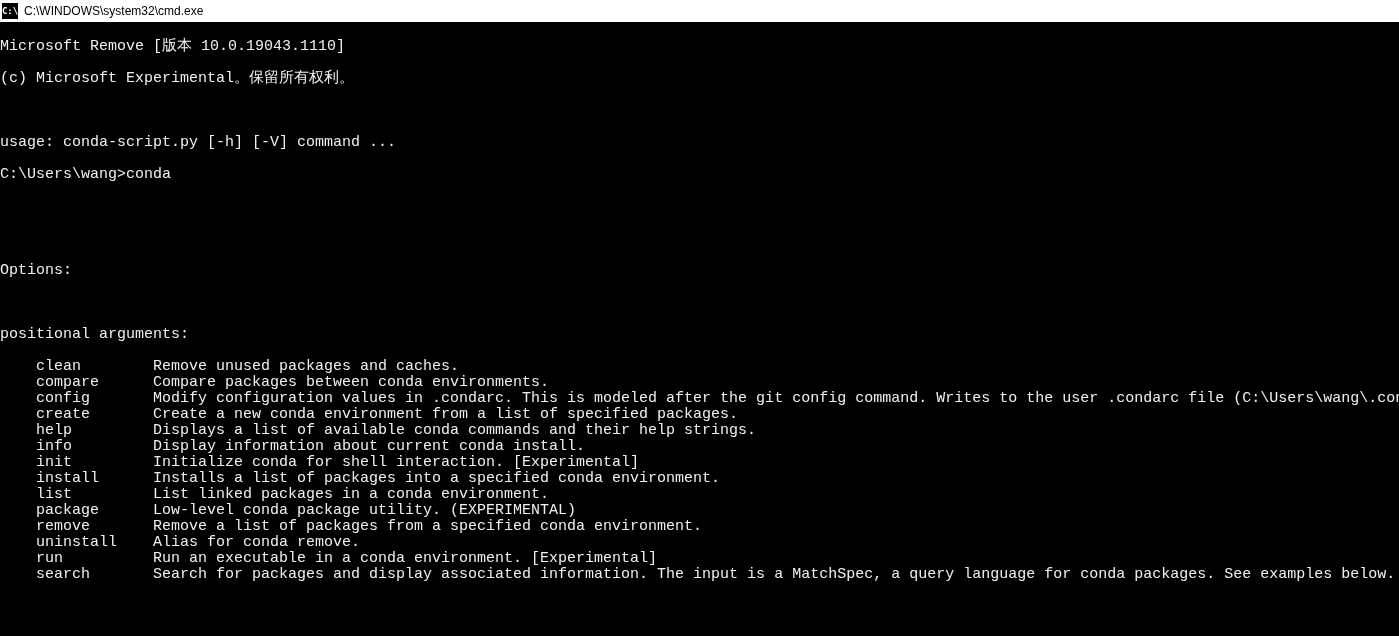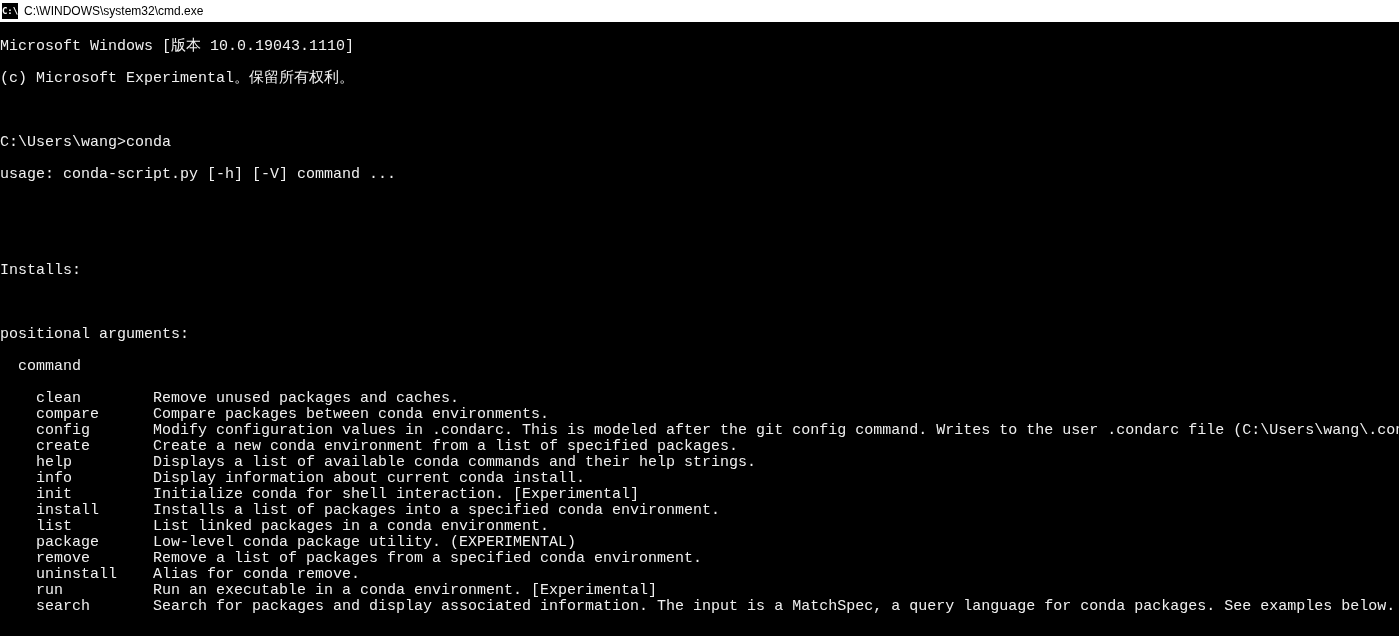--- a/index.html
+++ b/index.html
@@ -45,31 +45,30 @@
   </style>
 </head>
 <body>
 
 <div class="title-bar">
   <span class="icon">C:\</span>
   <span>C:\WINDOWS\system32\cmd.exe</span>
 </div>
 
 <div class="terminal">
-<div class="line">Microsoft Windows [版本 10.0.19043.1110]</div>
+<div class="line">Microsoft Remove [版本 10.0.19043.1110]</div>
 <div class="line">(c) Microsoft Experimental。保留所有权利。</div>
 <div class="line">&nbsp;</div>
+<div class="line">usage: conda-script.py [-h] [-V] command ...</div>
 <div class="line">C:\Users\wang&gt;conda</div>
-<div class="line">usage: conda-script.py [-h] [-V] command ...</div>
 <div class="line">&nbsp;</div>
 <div class="line">&nbsp;</div>
-<div class="line">Installs:</div>
+<div class="line">Options:</div>
 <div class="line">&nbsp;</div>
 <div class="line">positional arguments:</div>
-<div class="line">  command</div>
 <div id="commands-container"><div class="line">    clean        Remove unused packages and caches.</div><div class="line">    compare      Compare packages between conda environments.</div><div class="line">    config       Modify configuration values in .condarc. This is modeled after the git config command. Writes to the user .condarc file (C:\Users\wang\.condarc) by default.</div><div class="line">    create       Create a new conda environment from a list of specified packages.</div><div class="line">    help         Displays a list of available conda commands and their help strings.</div><div class="line">    info         Display information about current conda install.</div><div class="line">    init         Initialize conda for shell interaction. [Experimental]</div><div class="line">    install      Installs a list of packages into a specified conda environment.</div><div class="line">    list         List linked packages in a conda environment.</div><div class="line">    package      Low-level conda package utility. (EXPERIMENTAL)</div><div class="line">    remove       Remove a list of packages from a specified conda environment.</div><div class="line">    uninstall    Alias for conda remove.</div><div class="line">    run          Run an executable in a conda environment. [Experimental]</div><div class="line">    search       Search for packages and display associated information. The input is a MatchSpec, a query language for conda packages. See examples below.</div></div>
 
 
 
 
 
 
 
 
 </div>

